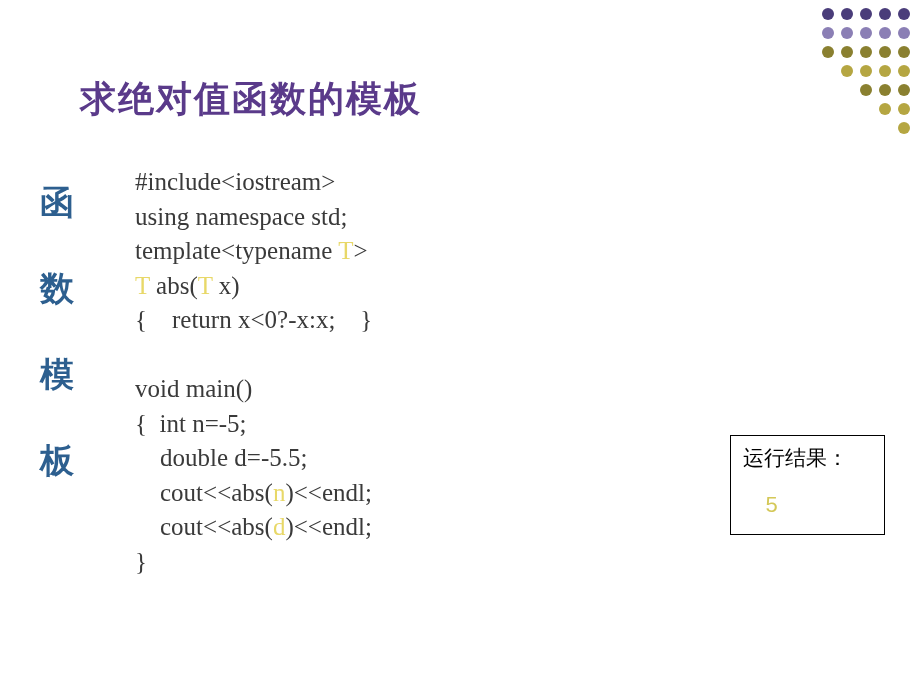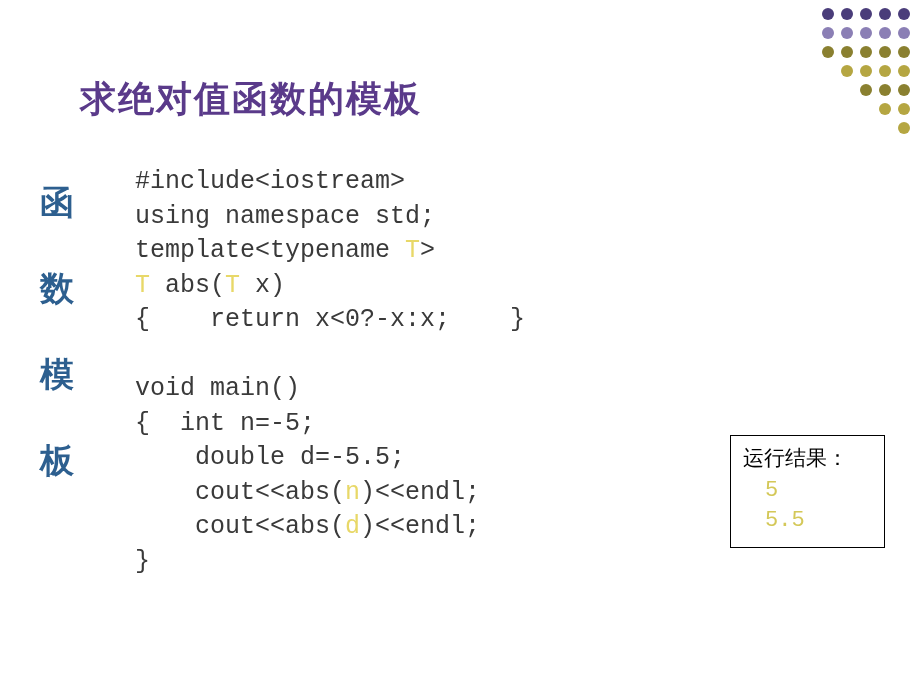--- a/index.html
+++ b/index.html
@@ -56,21 +56,21 @@
     .sidebar-char {
       font-size: 34px;
       font-weight: bold;
       color: #2d5f8f;
       font-family: "SimSun", "宋体", serif;
     }
     .code-block {
       position: absolute;
       top: 165px;
       left: 135px;
-      font-family: Liberation Mono, monospace;
+      font-family: Liberation Serif, serif;
       font-size: 25px;
       line-height: 1.38;
       color: #3a3a3a;
       white-space: pre;
     }
     .hl-t {
       color: #e8d868;
     }
     .hl-var {
       color: #e8d868;
@@ -81,21 +81,21 @@
       right: 35px;
       border: 1.5px solid #000;
       padding: 8px 18px 12px 12px;
       background: #ffffff;
       min-width: 155px;
     }
     .result-label {
       font-size: 21px;
       color: #000;
       font-family: "SimSun", "宋体", serif;
-      margin-bottom: 4px;
+      margin-bottom: 20px;
     }
     .result-value {
       font-family: "Courier New", monospace;
       font-size: 22px;
       color: #d4c858;
       margin-left: 22px;
       line-height: 1.35;
     }
   </style>
 </head>
@@ -171,14 +171,13 @@
 <span>void main()</span>
 <span>{  int n=-5;</span>
 <span>    double d=-5.5;</span>
 <span>    cout&lt;&lt;abs(</span><span class="hl-var">n</span><span>)&lt;&lt;endl;</span>
 <span>    cout&lt;&lt;abs(</span><span class="hl-var">d</span><span>)&lt;&lt;endl;</span>
 <span>}</span></div>
 
 <div class="result-box">
   <div class="result-label">运行结果：</div>
   <div class="result-value">5</div>
-  <div class="result-value">5.5</div>
 </div>
 
 </body></html>

